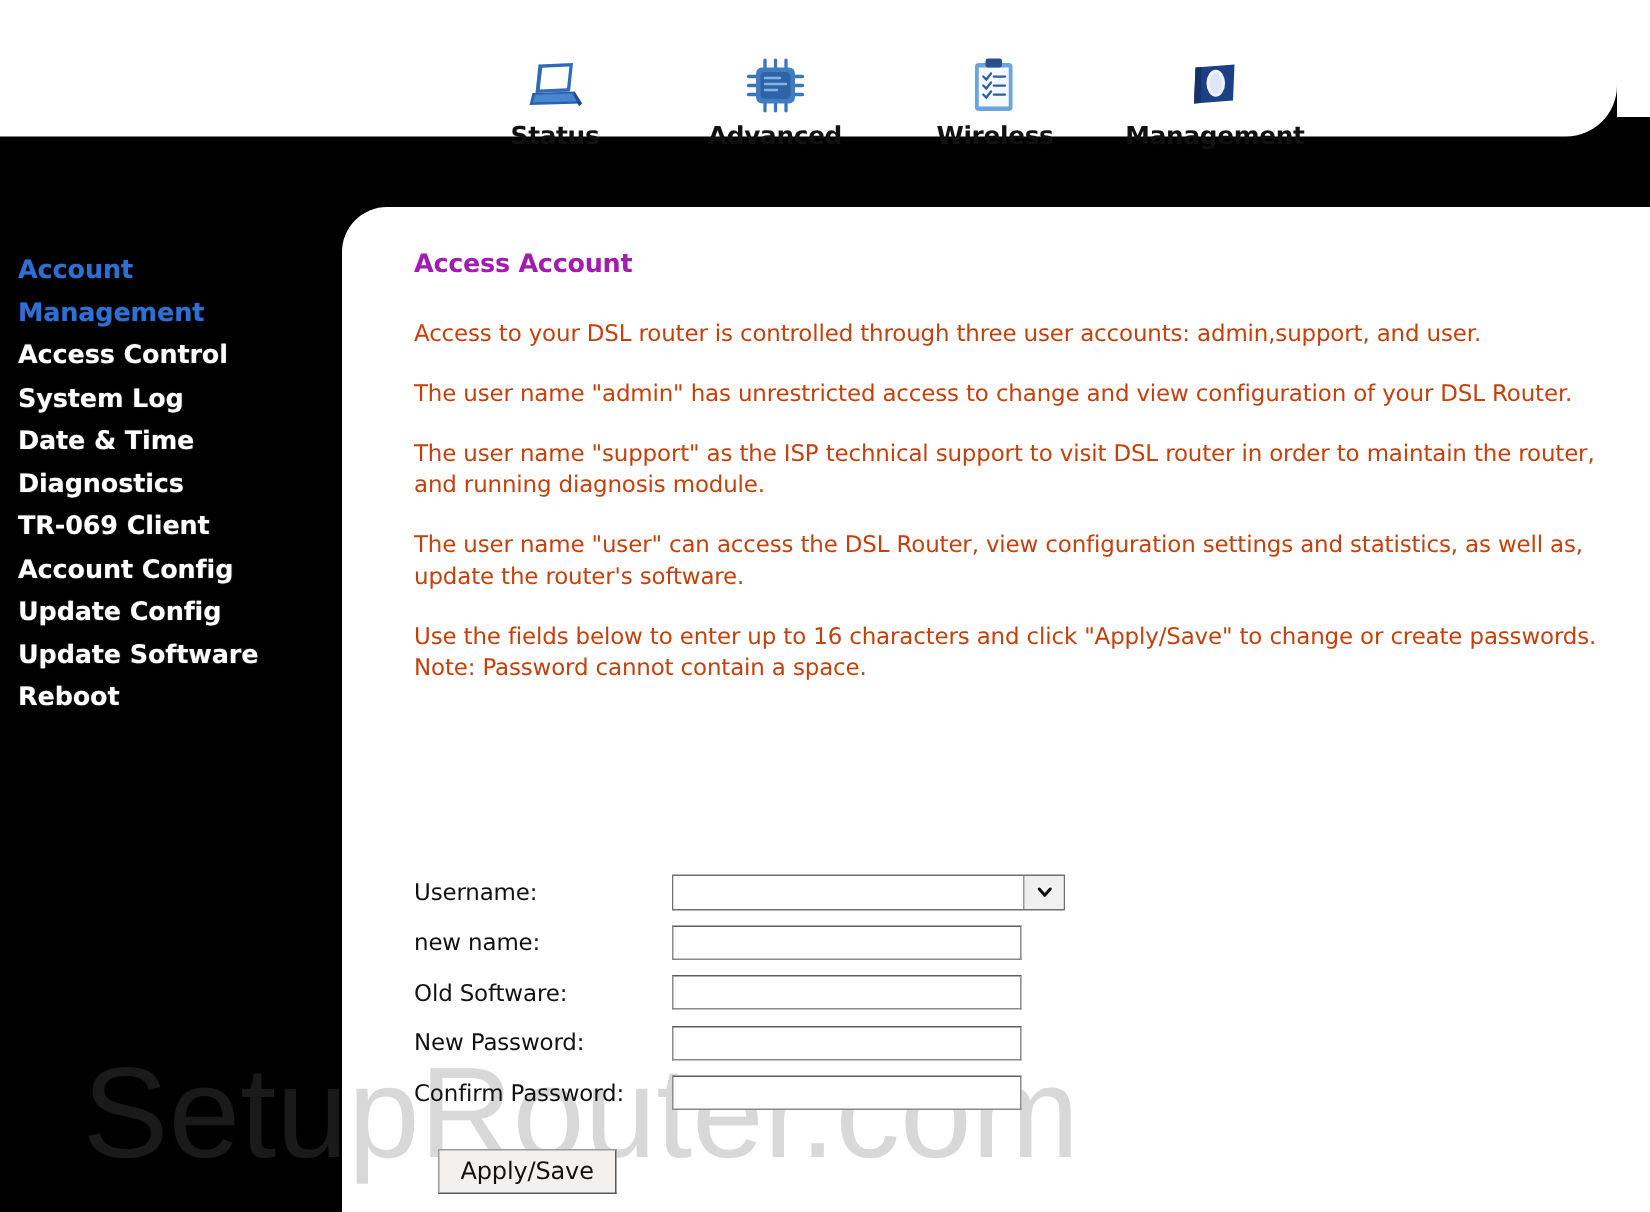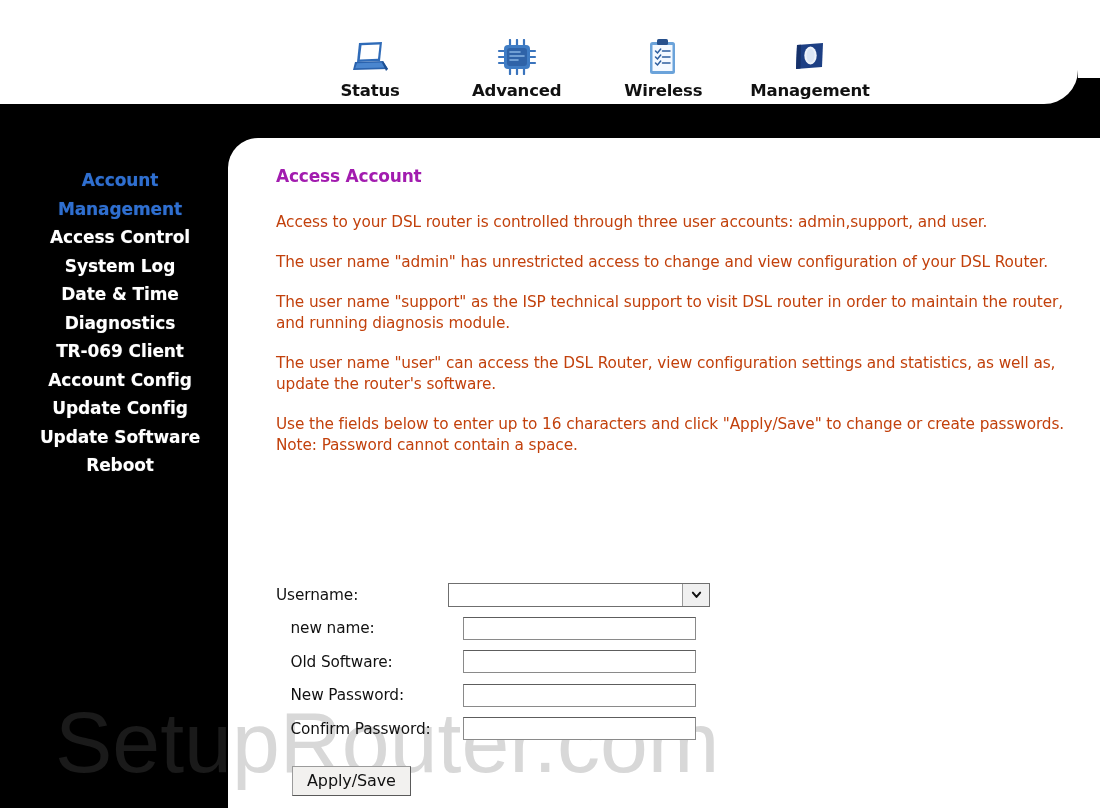--- a/index.html
+++ b/index.html
@@ -17,21 +17,21 @@
   .page-root {
     position: absolute; left: 0; top: 0;
     width: 1100px; height: 808px;
     background: #000000;
     overflow: hidden;
   }
 
   
   .header-band {
     position: absolute; left: 0; top: 0;
-    width: 1078px; height: 104px;
+    width: 1078px; height: 91px;
     background: #ffffff;
     border-bottom-right-radius: 34px;
     z-index: 5;
   }
   .header-right-fill {
     position: absolute; right: 0; top: 0;
     width: 22px; height: 78px;
     background: #ffffff;
     z-index: 4;
   }
@@ -82,21 +82,20 @@
     display: block;
     padding: 0 0 0 12px;
     font-size: 17px;
     font-weight: bold;
     color: #ffffff;
     line-height: 28.5px;
     letter-spacing: -0.1px;
     white-space: pre-line;
     cursor: pointer;
     text-shadow: 0 0 1px rgba(255,255,255,0.35);
-    text-align: center;
   }
   .side-item.active {
     color: #2f6fd0;
     text-shadow: 0 0 1px rgba(47,111,208,0.5);
   }
 
   
   .content-panel {
     position: absolute; left: 228px; top: 138px;
     width: 872px; height: 670px;
@@ -147,21 +146,20 @@
   
   .form-area {
     position: absolute;
     left: 276px; top: 578px;
     z-index: 10;
   }
   .form-row {
     display: flex;
     align-items: center;
     height: 33.5px;
-    justify-content: center;
   }
   .form-label {
     font-size: 15.3px;
     color: #111111;
     letter-spacing: -0.1px;
     white-space: nowrap;
   }
   .lbl-w { width: 172px; }
 
   .select-wrap {

